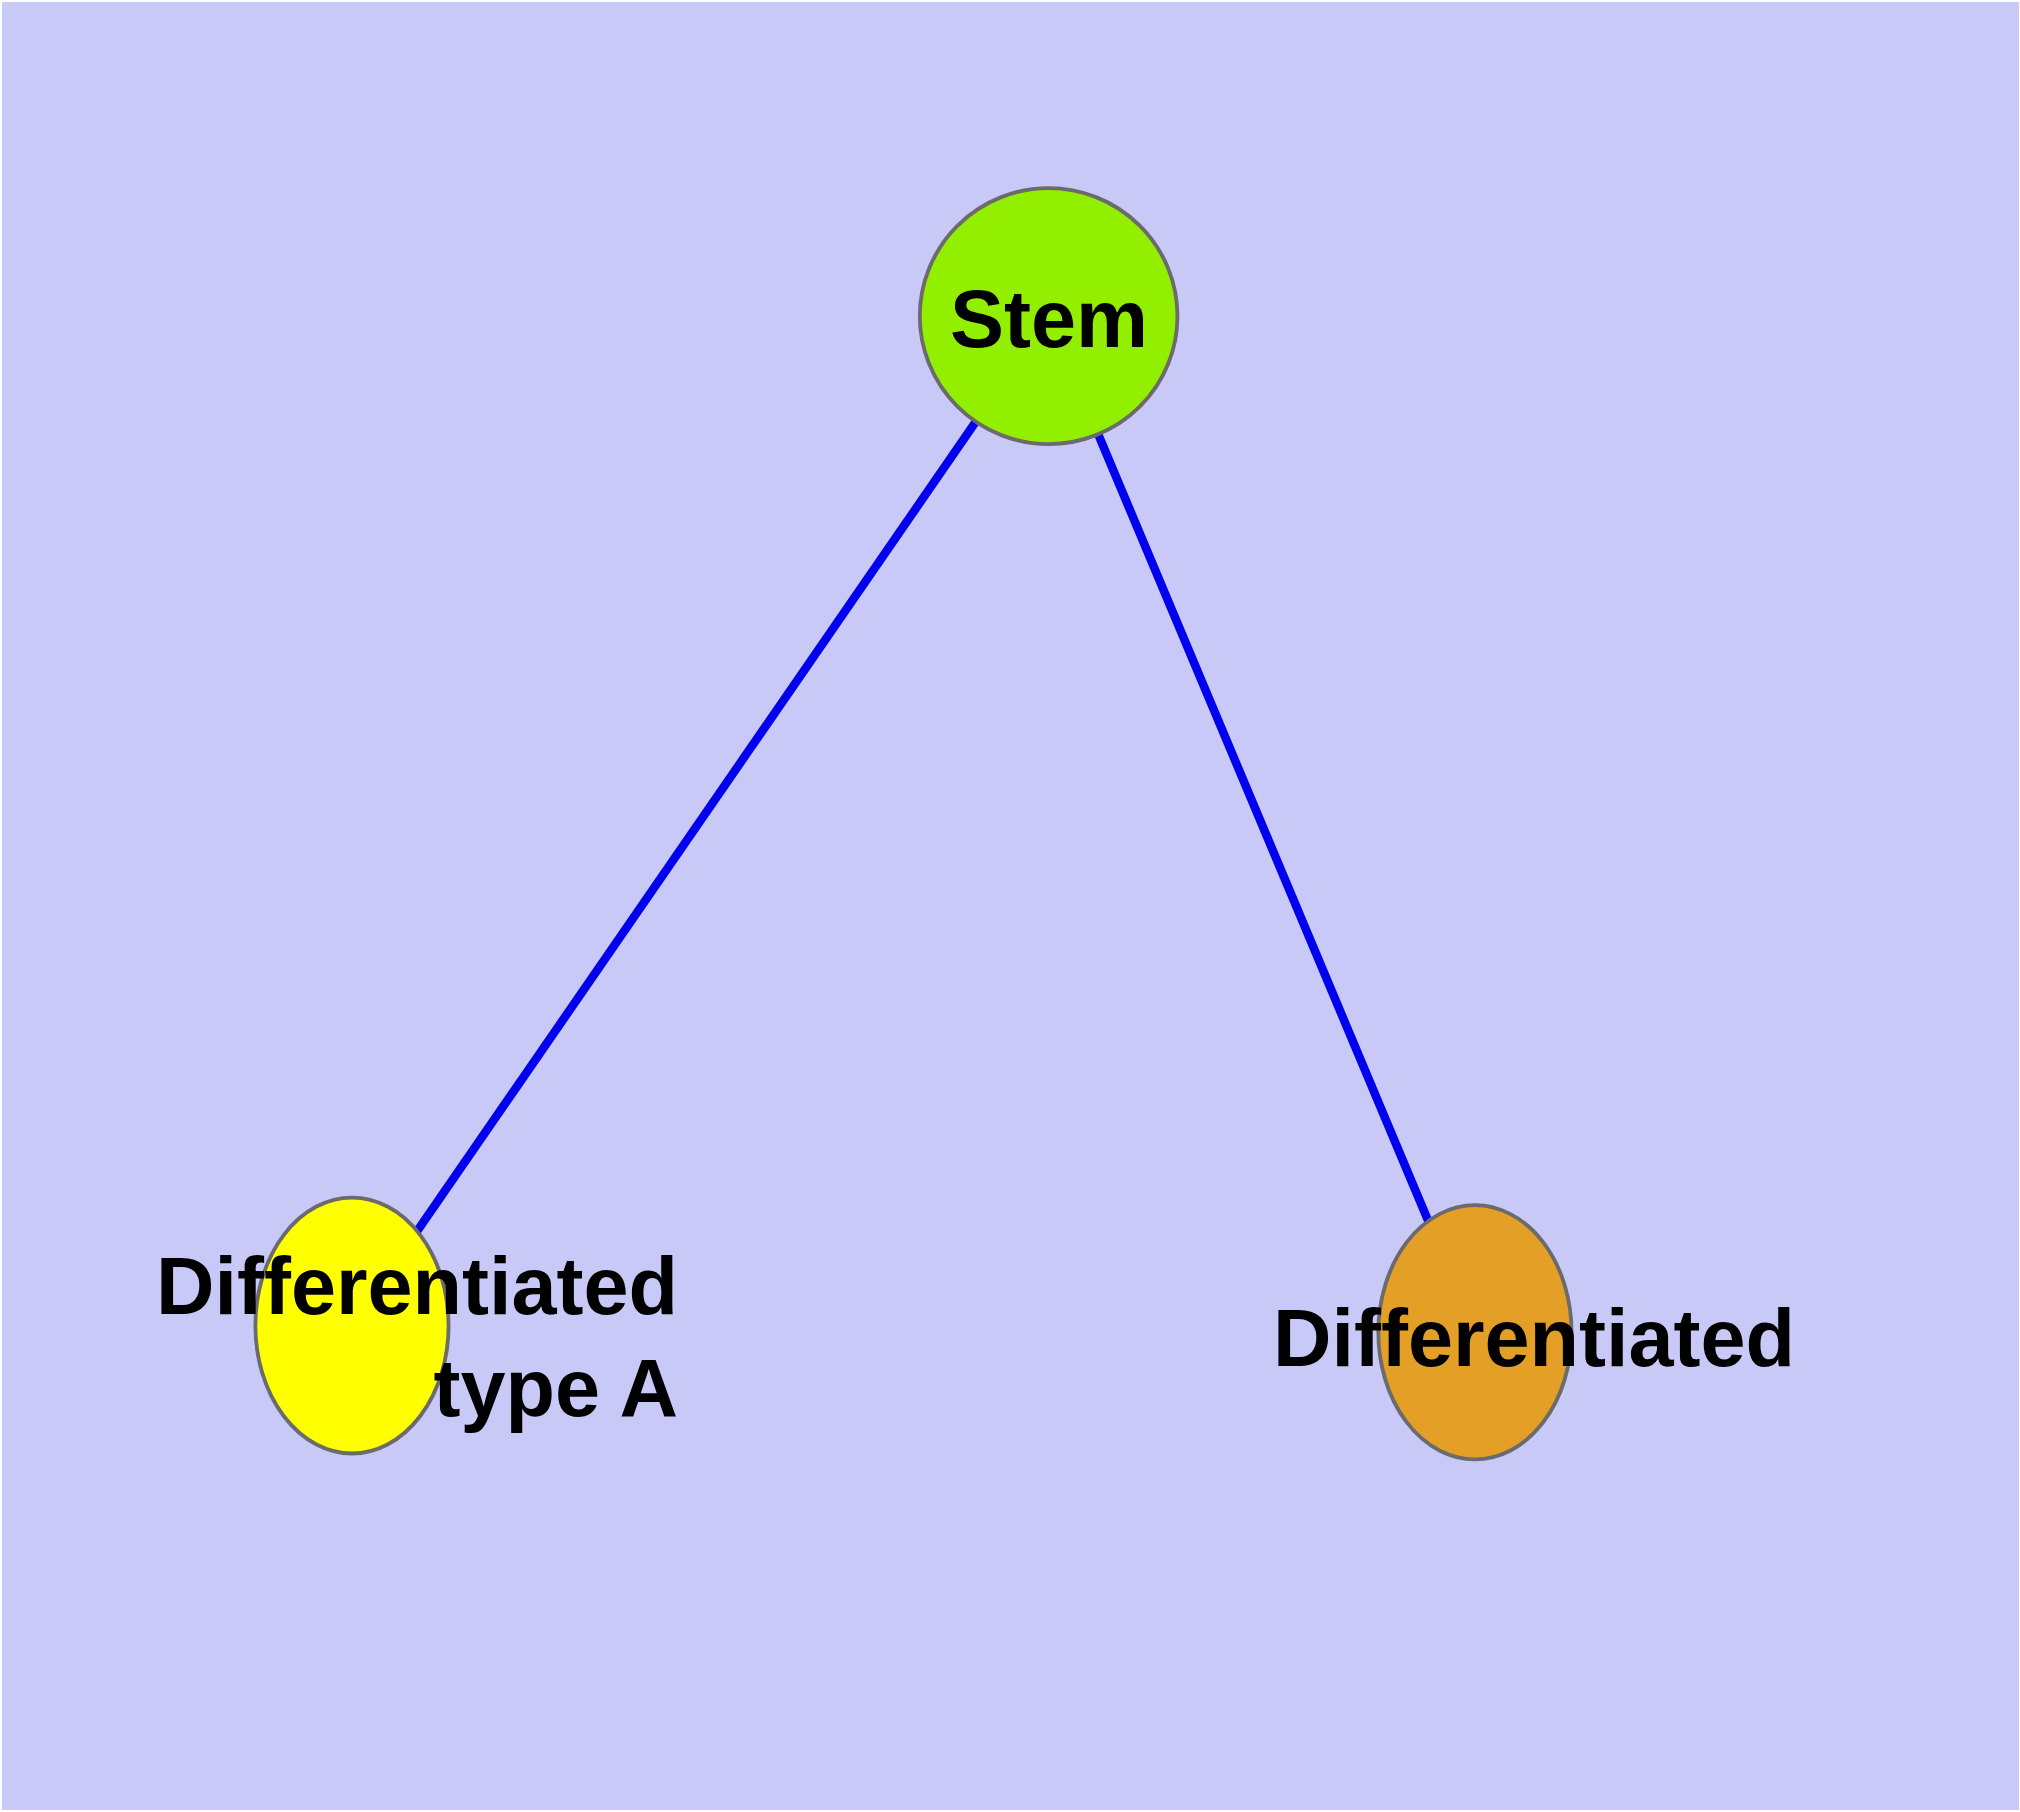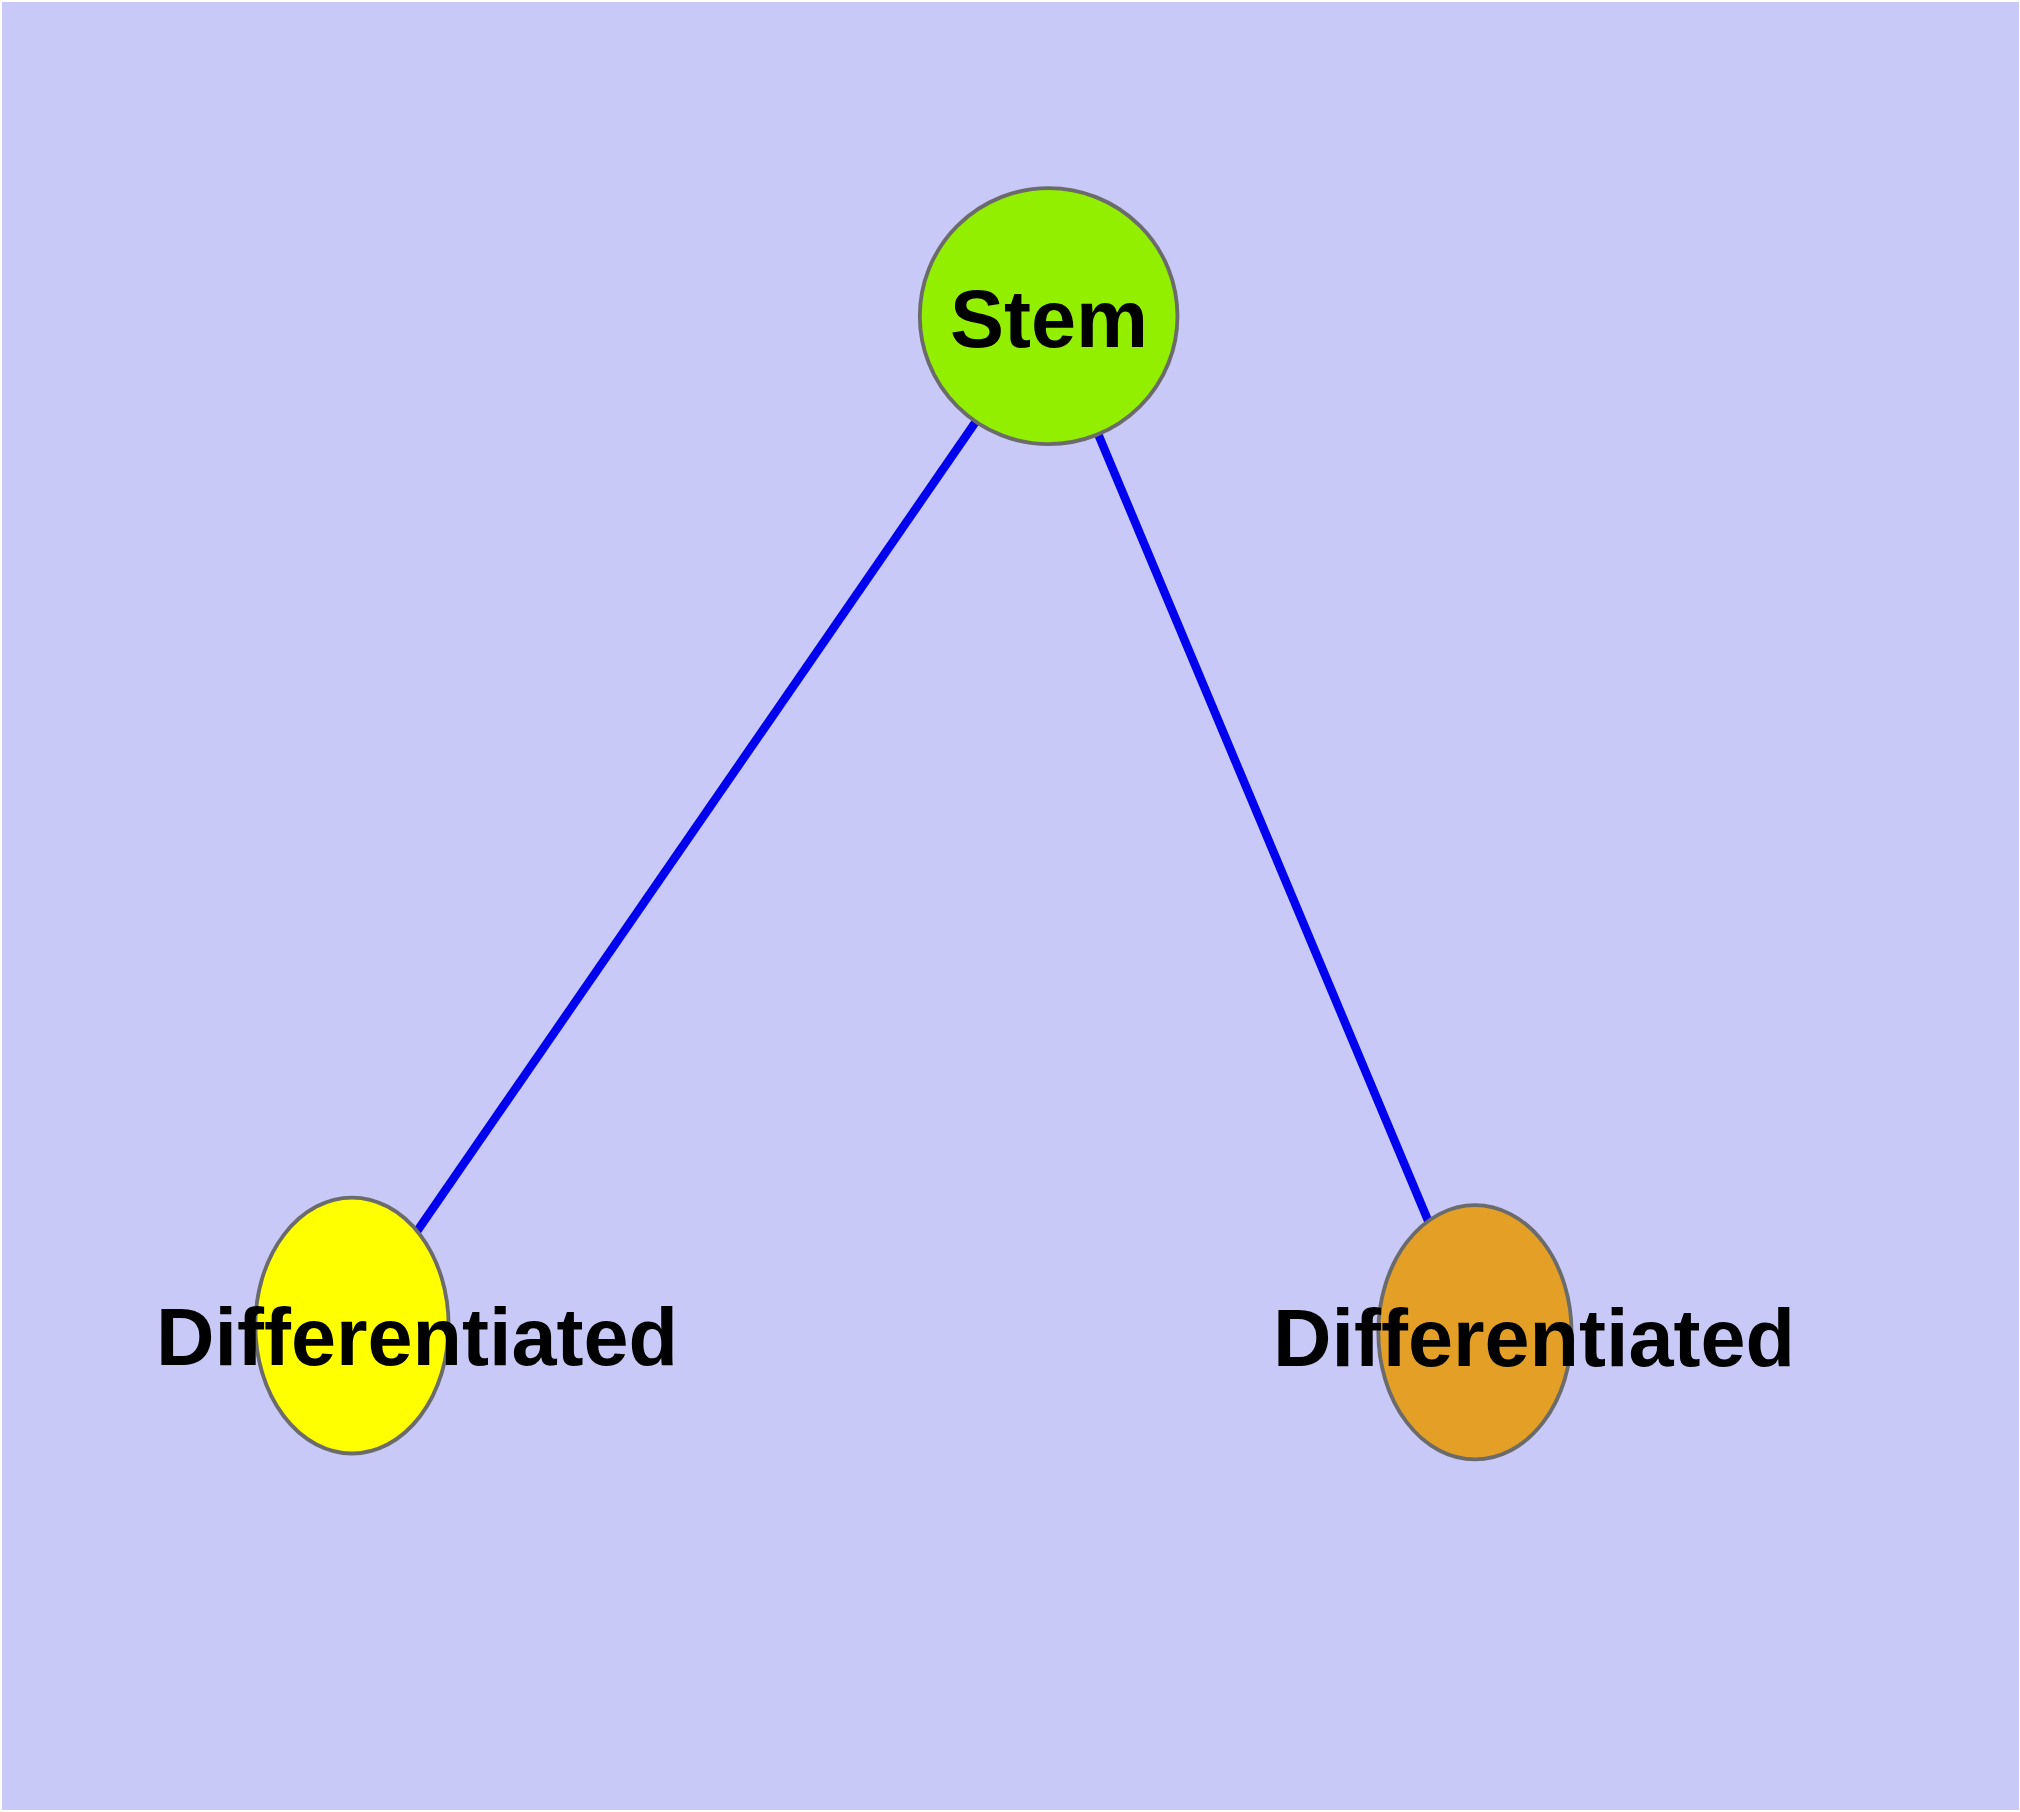--- a/index.html
+++ b/index.html
@@ -49,20 +49,21 @@
 
     <ellipse cx="1237" cy="373" rx="152" ry="151" stroke-width="4.5" style="fill: rgb(147, 239, 0); stroke: rgb(107, 107, 107);"></ellipse>
     <ellipse cx="415" cy="1564" rx="114" ry="151" stroke-width="4.5" style="fill: rgb(255, 255, 0); stroke: rgb(107, 107, 107);"></ellipse>
     <ellipse cx="1740" cy="1572" rx="114" ry="150" stroke-width="4.5" style="fill: rgb(228, 160, 38); stroke: rgb(107, 107, 107);"></ellipse>
   </svg>
 
   <div class="node-label" style="left: 1049px; top: 319px; color: rgb(0, 0, 0);">Stem</div>
 
   <div class="node-label" style="left: 417px; top: 1337px; color: rgb(0, 0, 0);">
     <div>Differentiated</div>
+    <div>type A</div>
   </div>
 
   <div class="node-label" style="left: 1534px; top: 1338px; color: rgb(0, 0, 0);">
     <div>Differentiated</div>
   </div>
 
 </div>
 
 
 </body></html>

